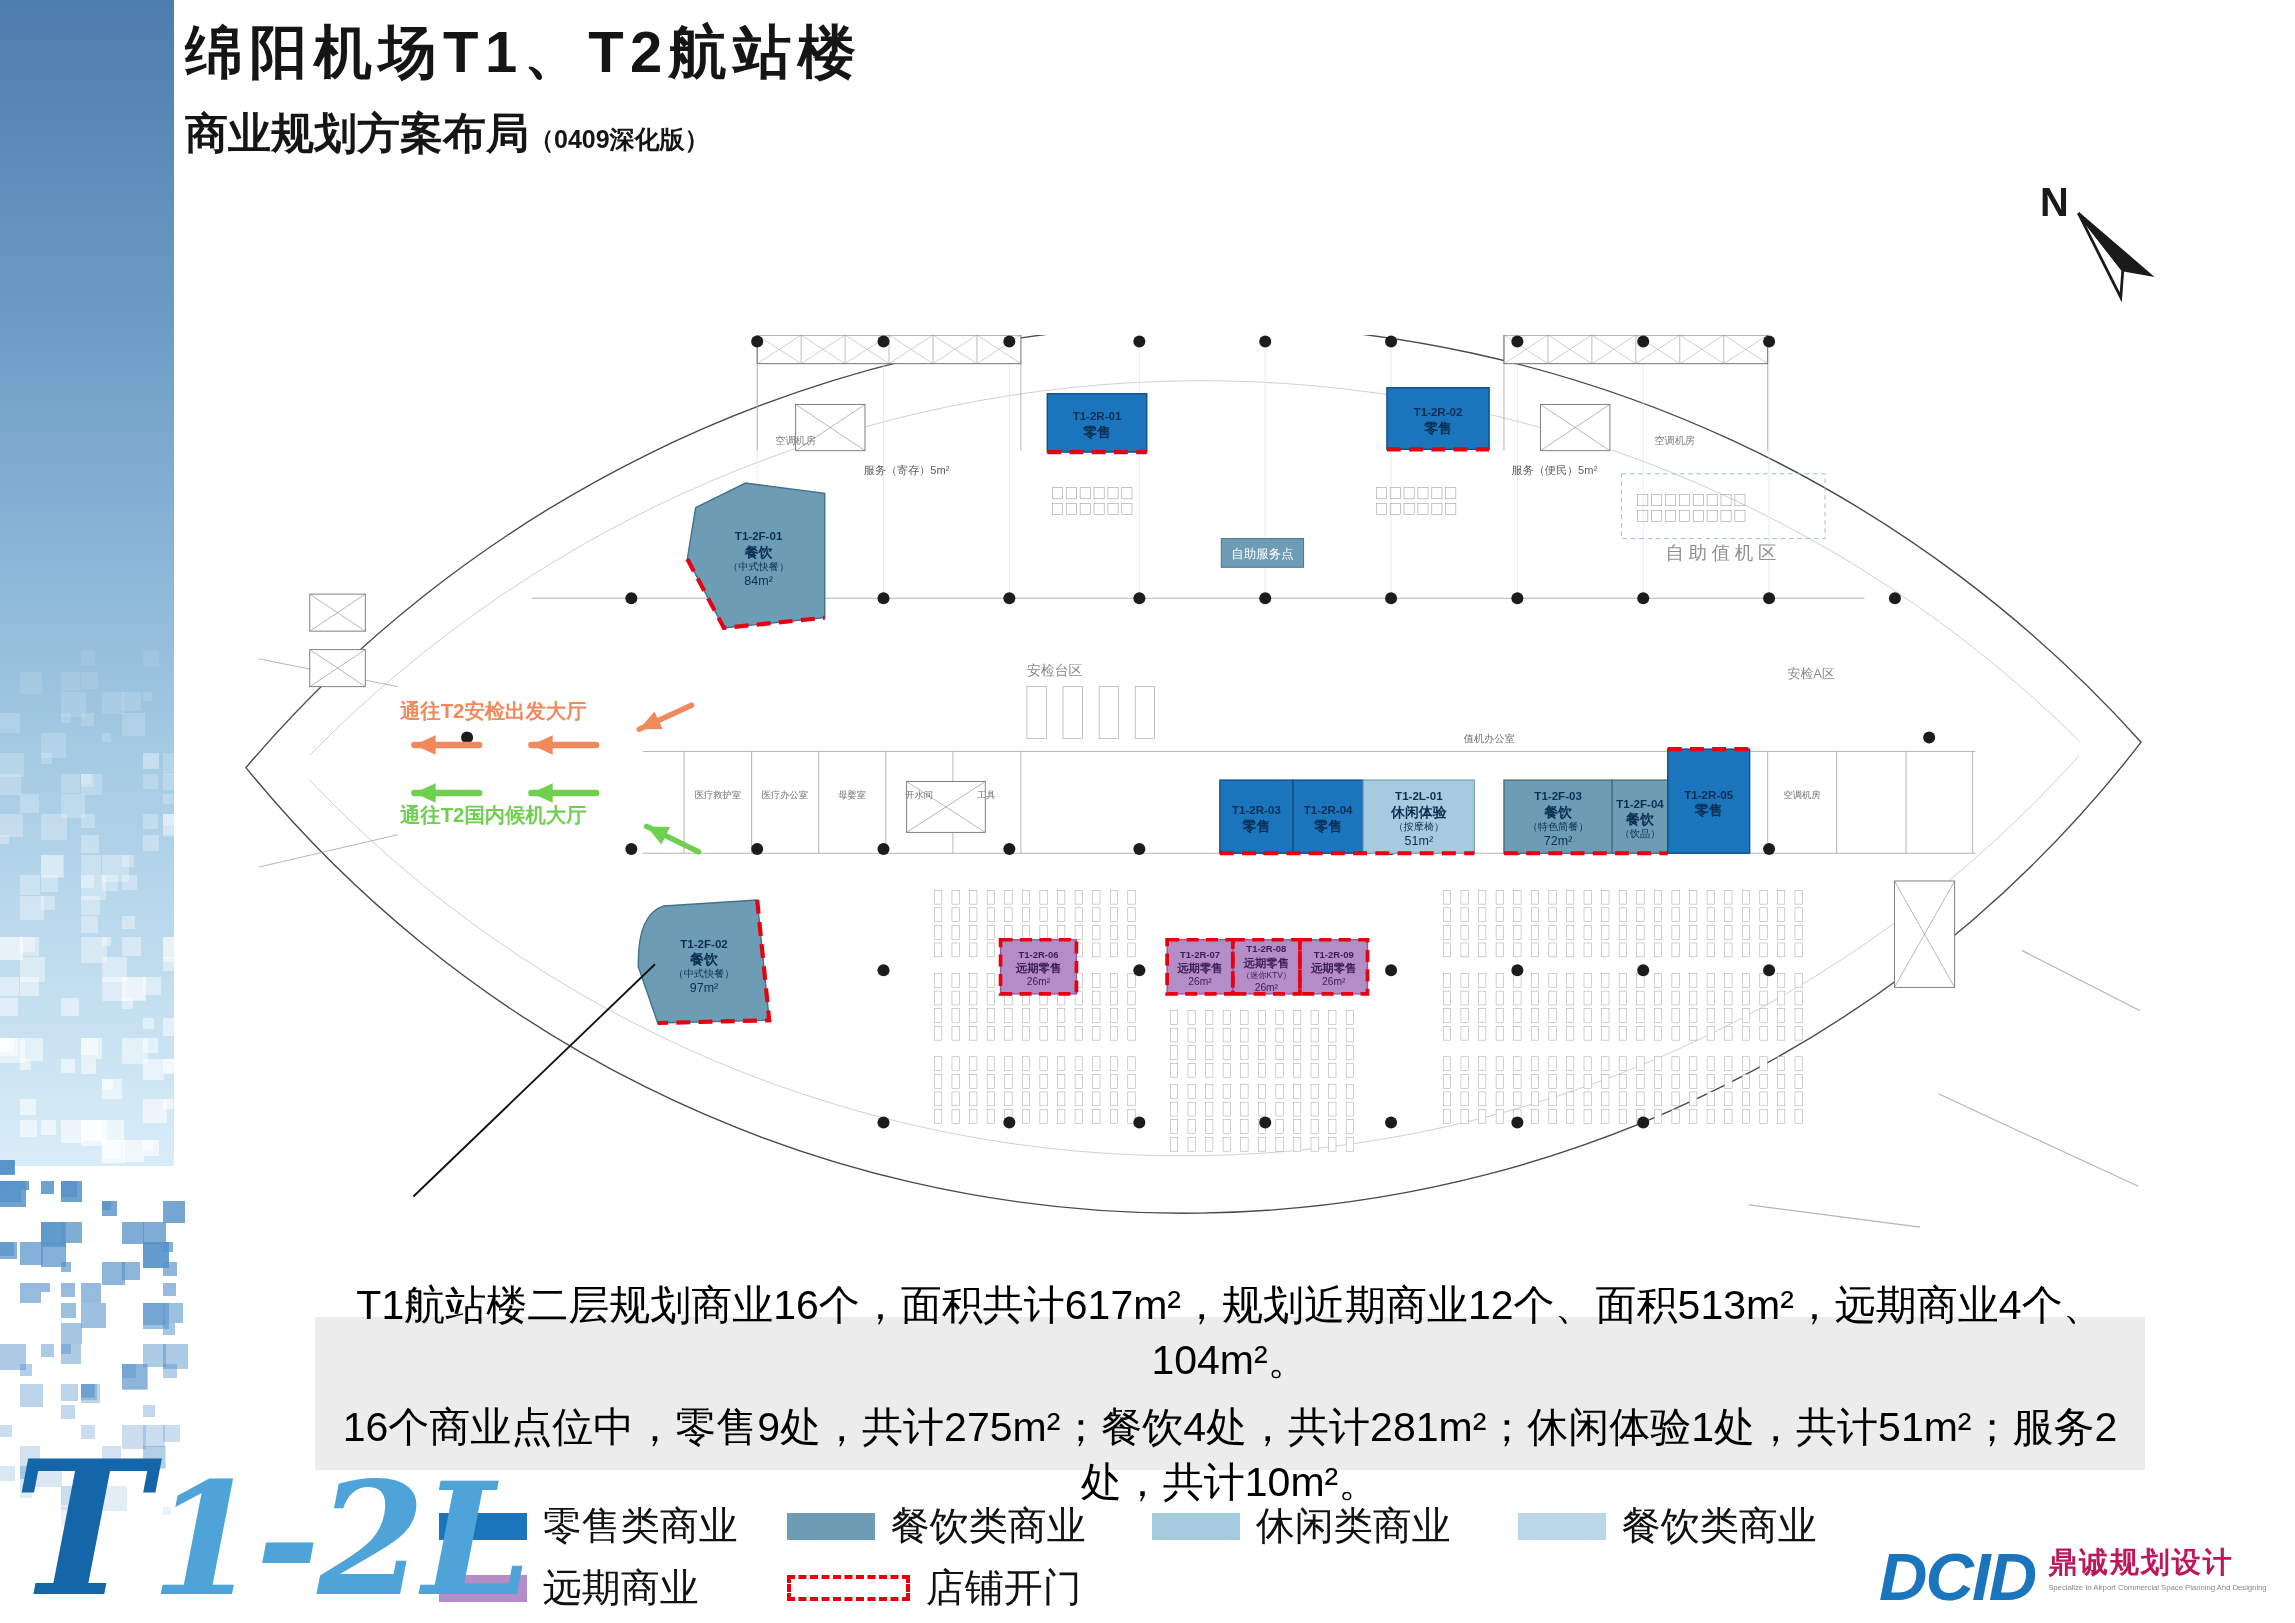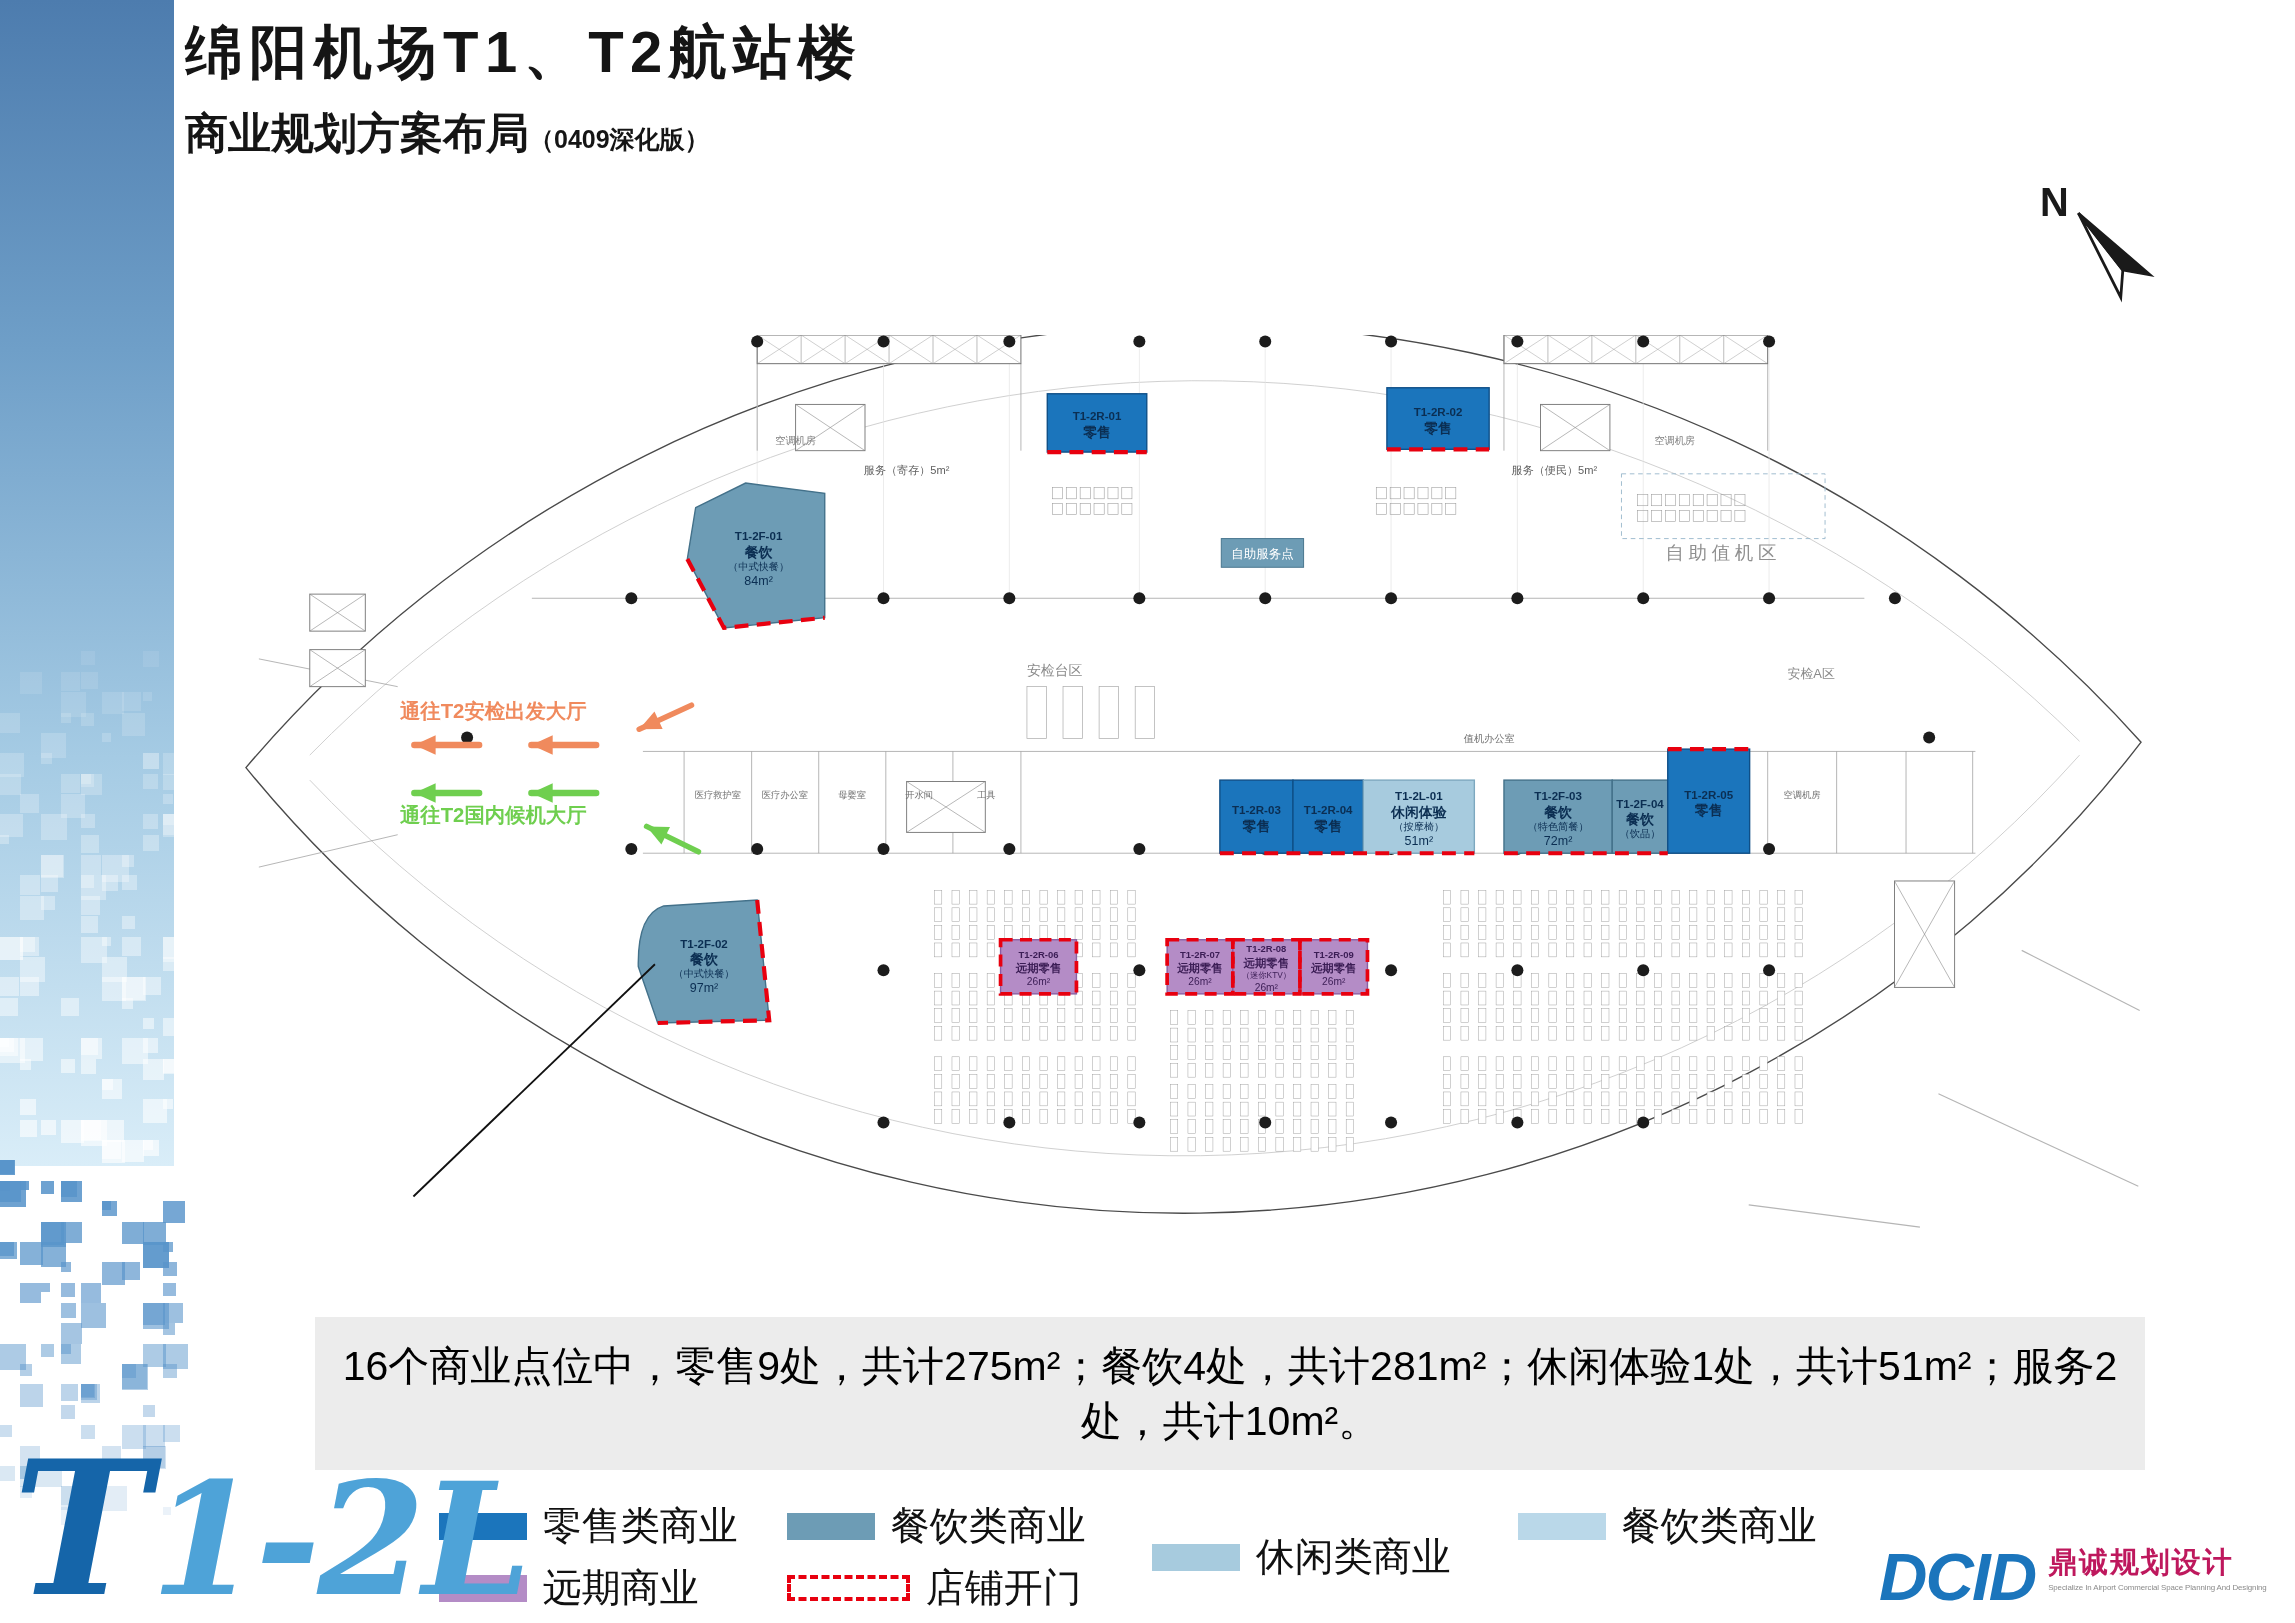--- a/index.html
+++ b/index.html
@@ -990,32 +990,33 @@
       <line x1="980" y1="1117" x2="868" y2="1062" stroke="#6fcf4f" stroke-width="12" stroke-linecap="round"></line>
       <polygon points="868.0,1062.0 900.0,1101.1 918.5,1063.4" fill="#6fcf4f"></polygon>
       <line x1="506" y1="990" x2="366" y2="990" stroke="#6fcf4f" stroke-width="14" stroke-linecap="round"></line>
       <polygon points="366.0,990.0 412.0,1011.0 412.0,969.0" fill="#6fcf4f"></polygon>
       <line x1="759" y1="990" x2="619" y2="990" stroke="#6fcf4f" stroke-width="14" stroke-linecap="round"></line>
       <polygon points="619.0,990.0 665.0,1011.0 665.0,969.0" fill="#6fcf4f"></polygon>
       <line x1="364" y1="1862" x2="886" y2="1360" stroke="#111" stroke-width="4"></line>
     </svg>
 
   <div class="summary">
+    <div>T1航站楼二层规划商业16个，面积共计617m²，规划近期商业12个、面积513m²，远期商业4个、104m²。</div>
     <div>16个商业点位中，零售9处，共计275m²；餐饮4处，共计281m²；休闲体验1处，共计51m²；服务2处，共计10m²。</div>
   </div>
 
   <div class="lg-item" style="left:439px;top:1511px">
     <span class="sw" style="background: rgb(27, 117, 188);"></span>
     <span class="lg-label">零售类商业</span>
   </div>
   <div class="lg-item" style="left:787px;top:1511px">
     <span class="sw" style="background: rgb(109, 156, 181);"></span>
     <span class="lg-label">餐饮类商业</span>
   </div>
-  <div class="lg-item" style="left:1152px;top:1542px">
+  <div class="lg-item" style="left:1152px;top:1511px">
     <span class="sw" style="background: rgb(167, 203, 222);"></span>
     <span class="lg-label">休闲类商业</span>
   </div>
   <div class="lg-item" style="left:1518px;top:1511px">
     <span class="sw" style="background: rgb(186, 216, 233);"></span>
     <span class="lg-label">餐饮类商业</span>
   </div>
   <div class="lg-item" style="left:439px;top:1573px">
     <span class="sw" style="background: rgb(180, 140, 198);"></span>
     <span class="lg-label">远期商业</span>

